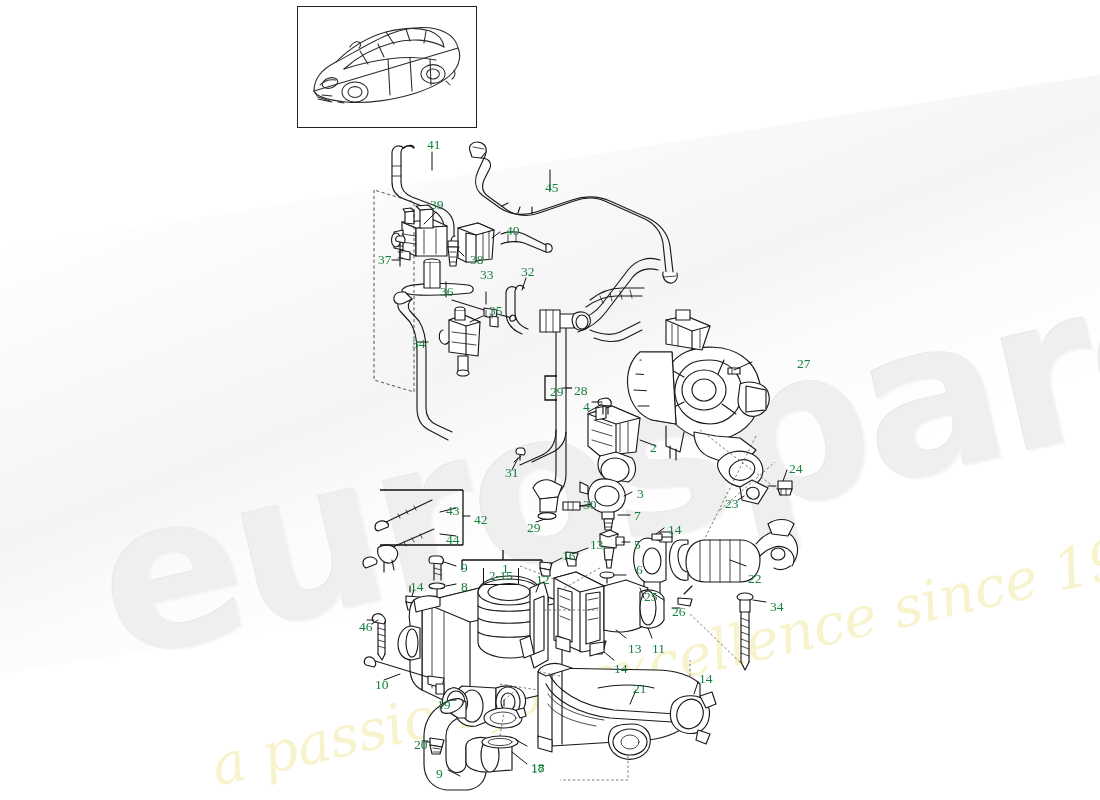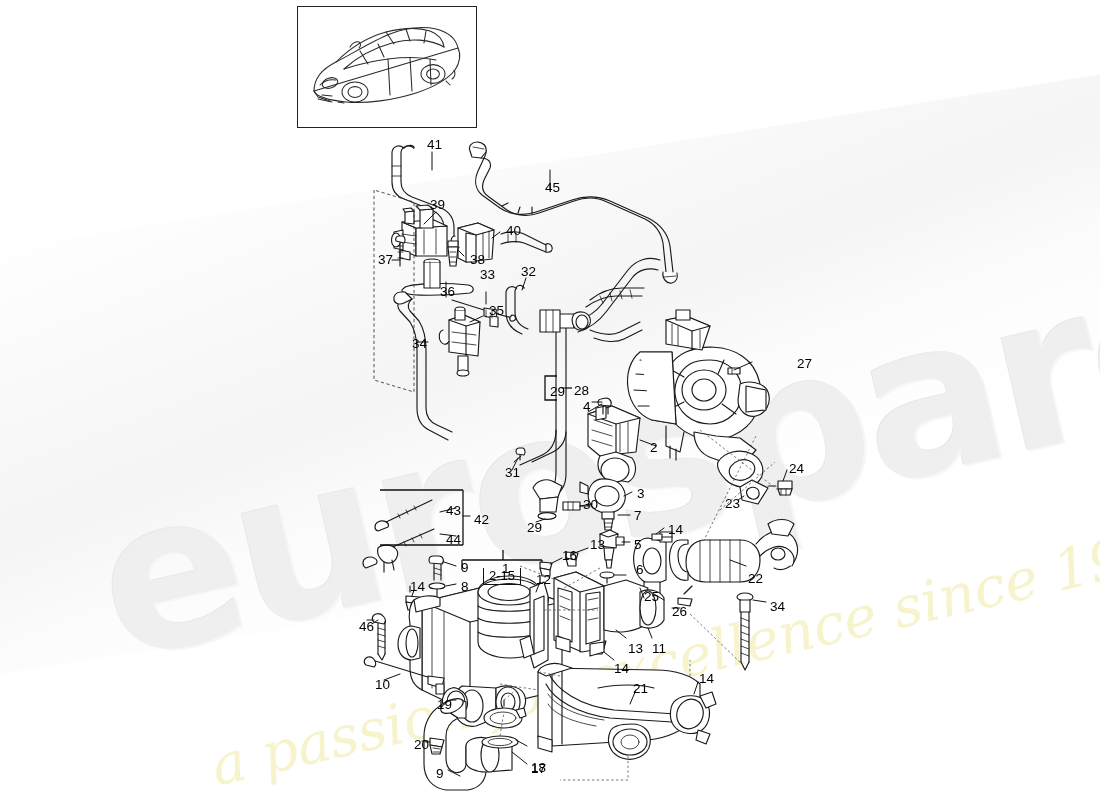--- a/index.html
+++ b/index.html
@@ -47,23 +47,23 @@
   }
 
   
   #art{position:absolute;inset:0;z-index:3;}
   #art svg{display:block;}
 
   
   .cal{
     position:absolute;
     z-index:5;
-    font-family:Liberation Sans, sans-serif;
+    font-family:Liberation Serif, serif;
     font-size:13.5px;
-    color:#000000;
+    color:#15803d;
     line-height:1;
     white-space:nowrap;
     font-weight:500;
   }
   .cal.boxed{
     border:1.4px solid #111;
     border-top:none;
     padding:1px 5px 2px 5px;
     font-size:13px;
   }

